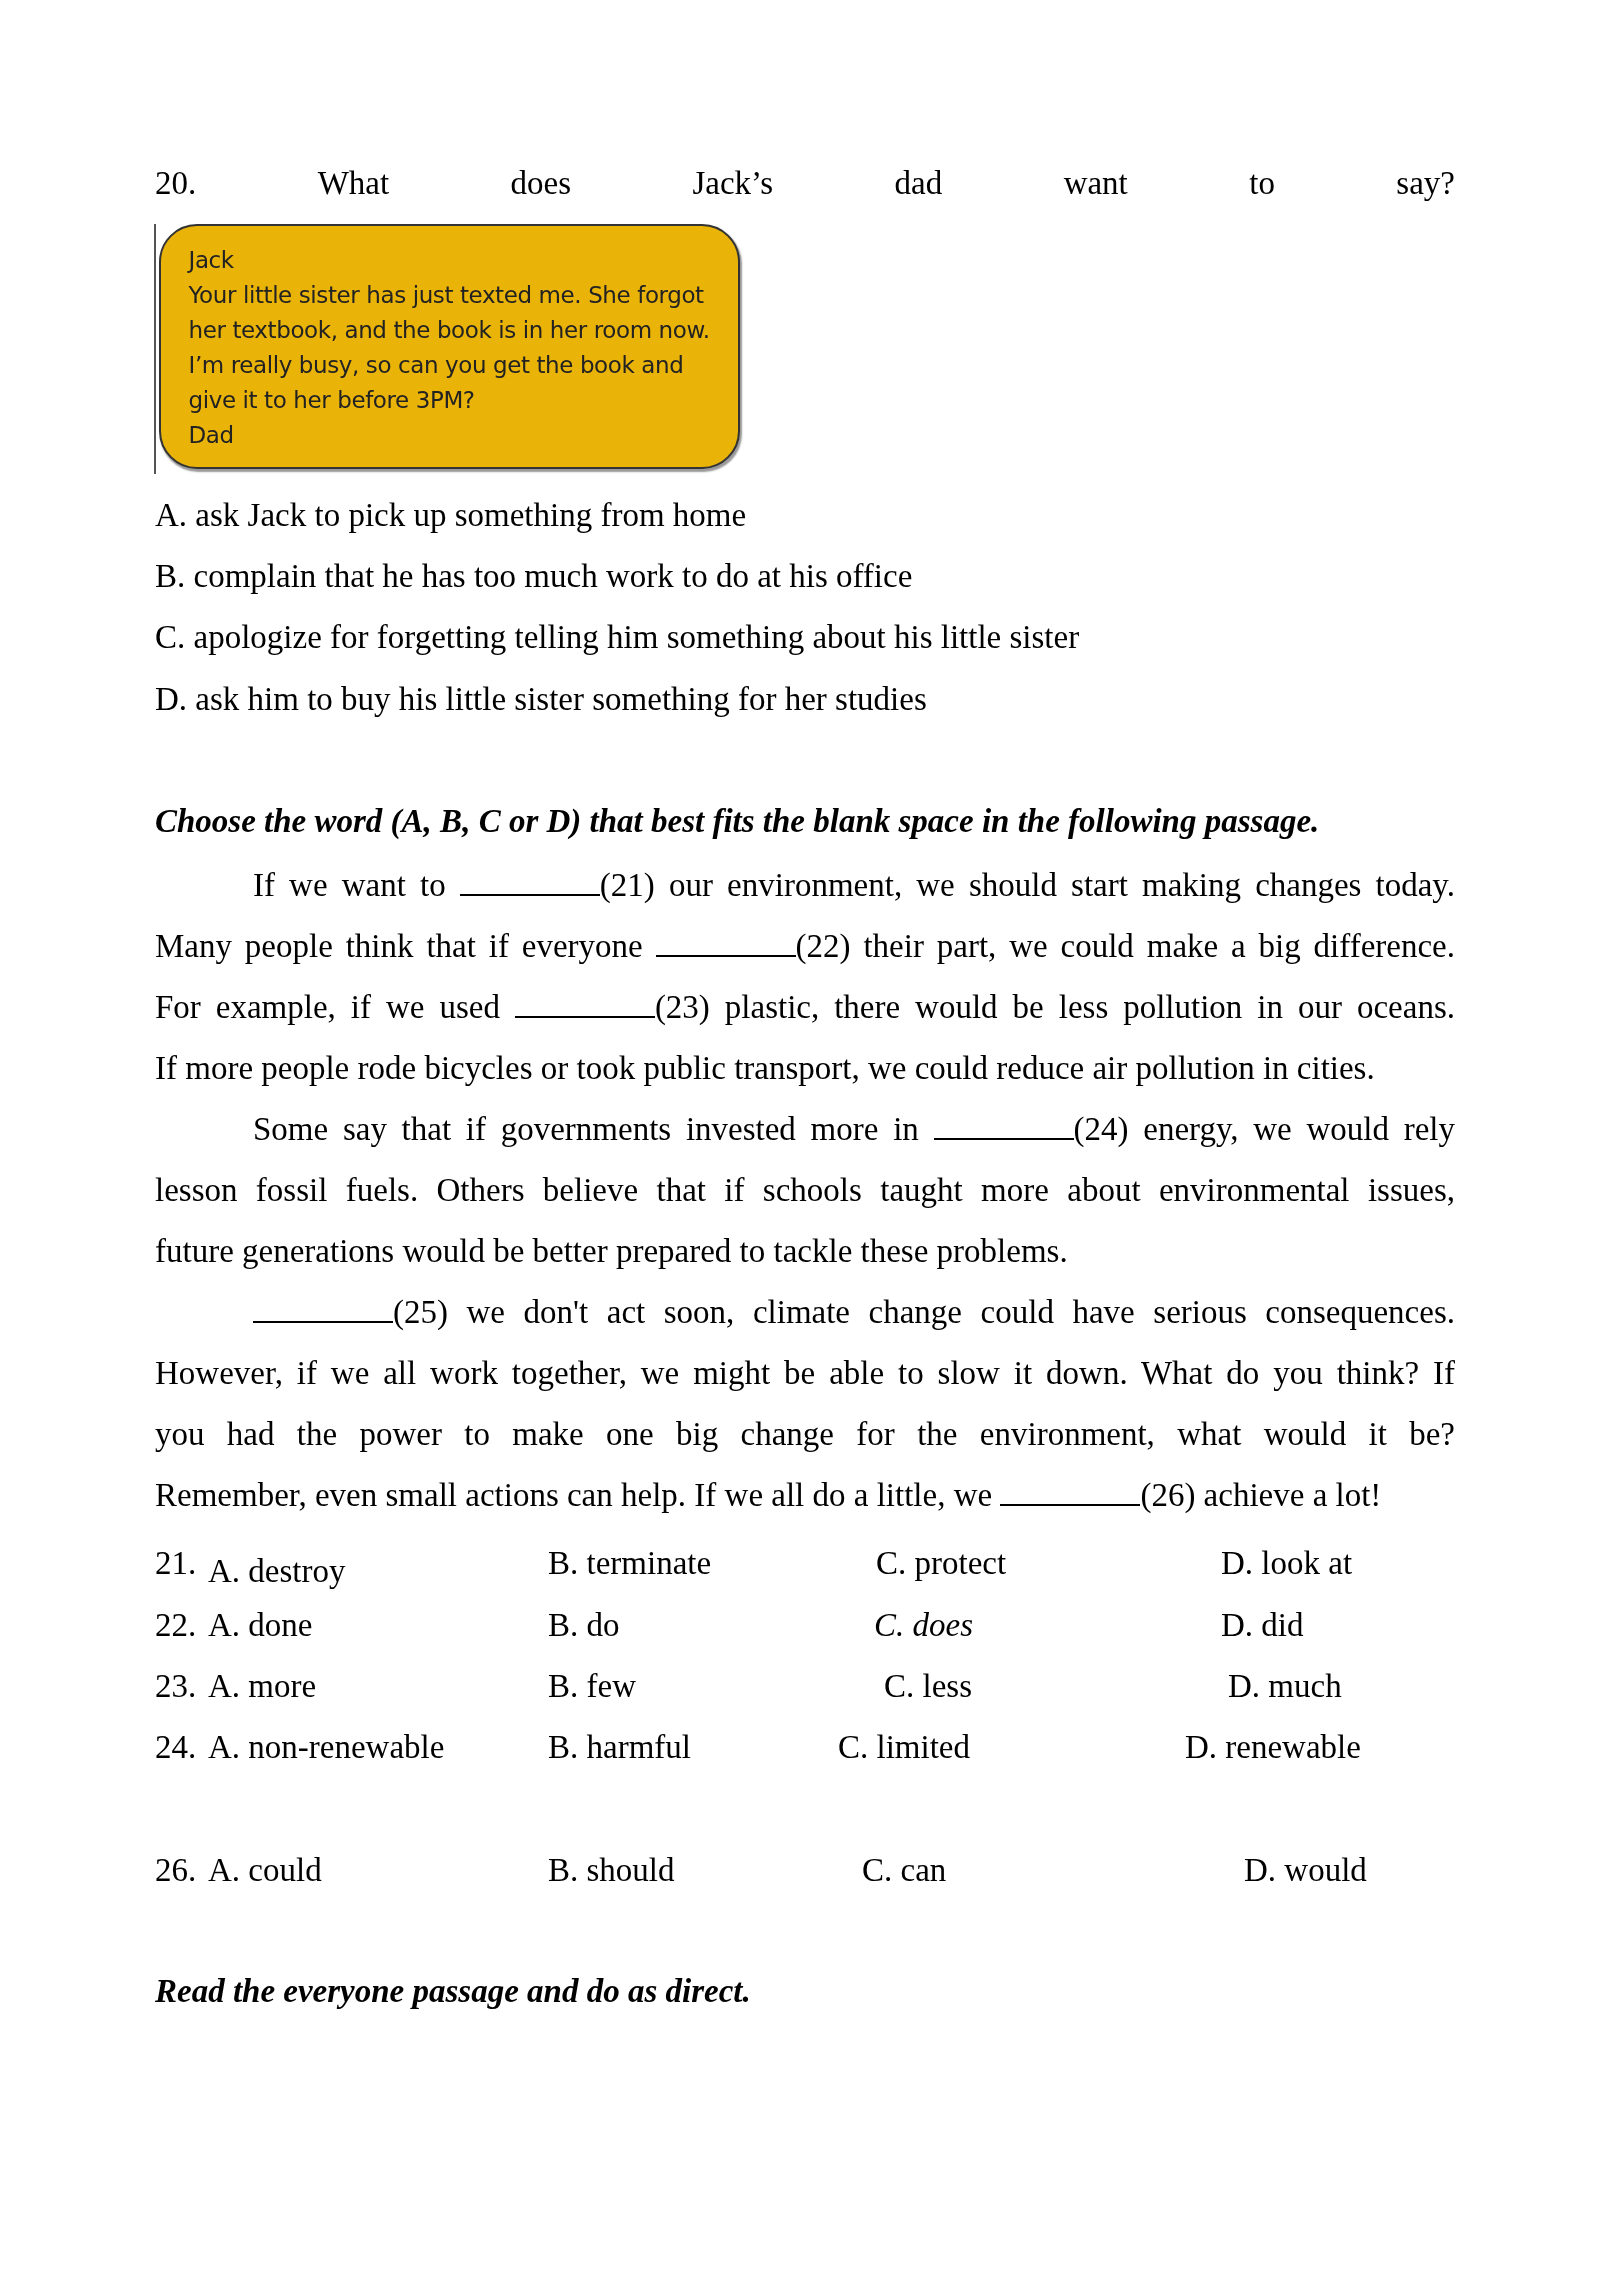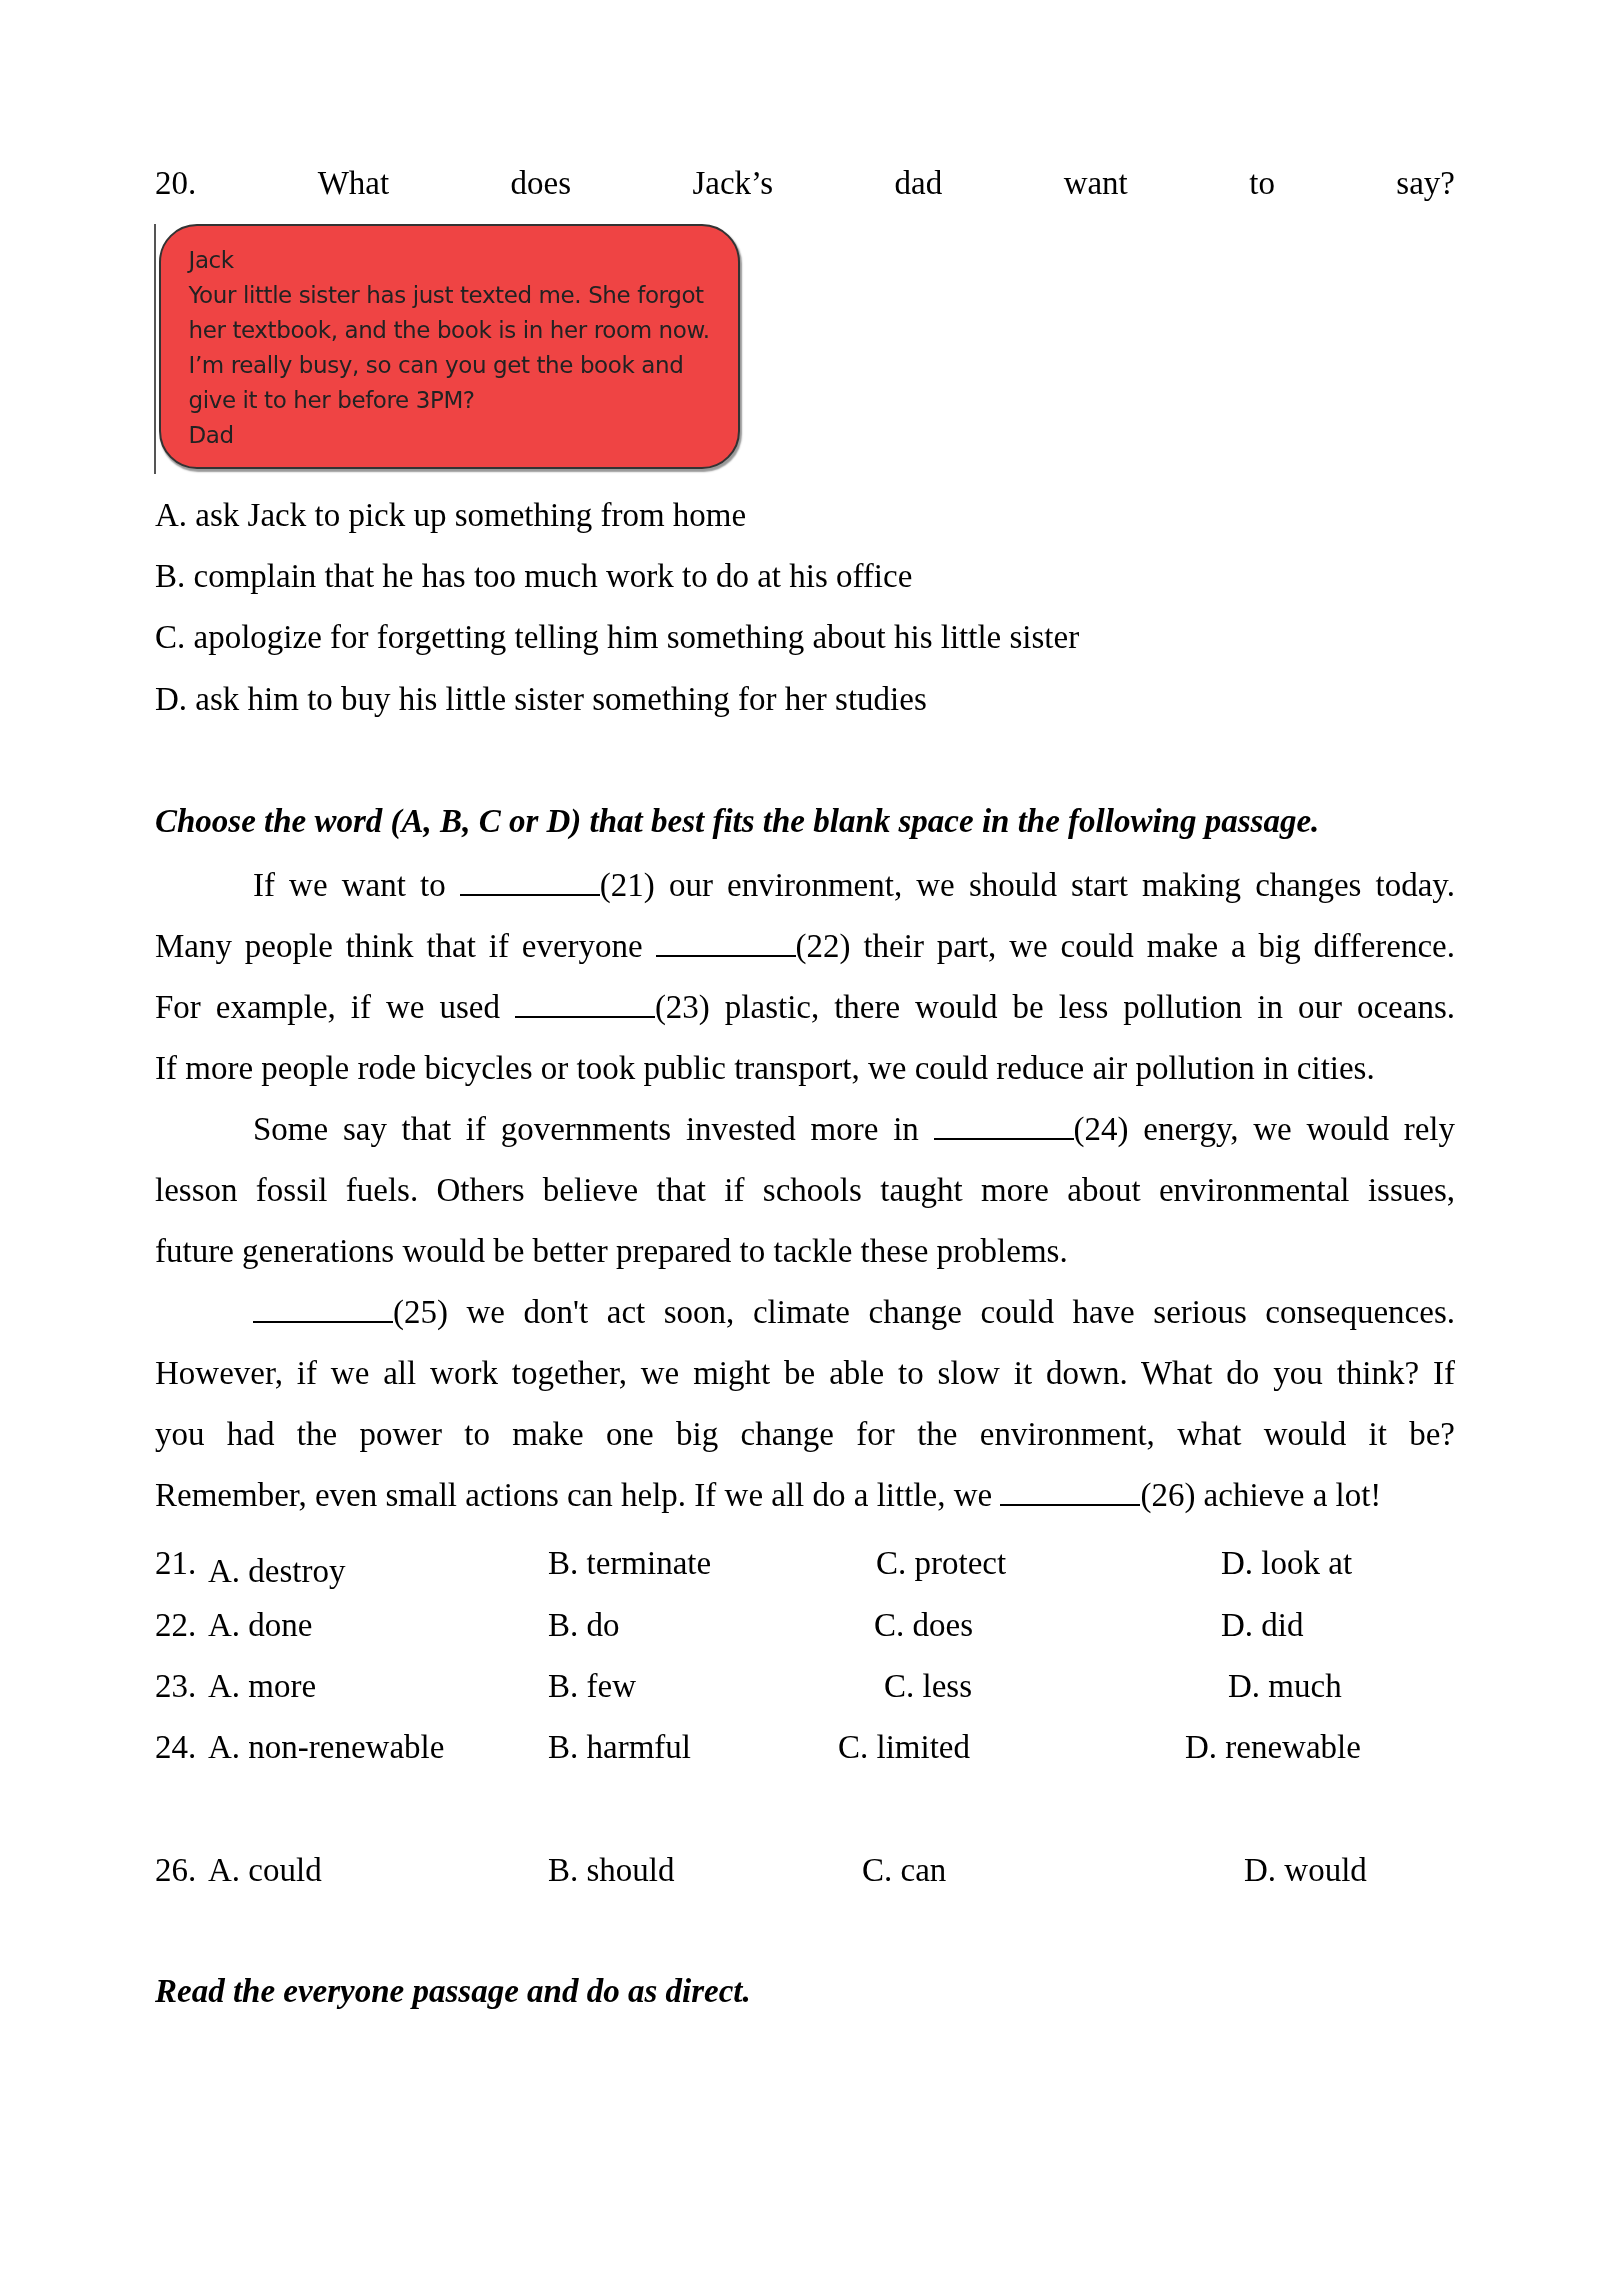--- a/index.html
+++ b/index.html
@@ -4,21 +4,21 @@
 <style>
   html, body { margin:0; padding:0; background:#ffffff; }
   body { width:1623px; height:2295px; position:relative; overflow:hidden;
          font-family:"Liberation Serif", serif; color:#000; }
   .page { position:absolute; left:0; top:8px; width:1623px; height:2295px; }
   .line { position:absolute; left:155px; font-size:33px; line-height:41px; white-space:nowrap; }
   .justify-line { display:flex; justify-content:space-between; width:1300px; }
   .q20 { top:155px; }
   .msgbox { position:absolute; left:159px; top:216px; width:581px; height:245px;
             border:2.4px solid #333; border-radius:38px; box-sizing:border-box;
-            box-shadow:1.6px 2.4px 1.6px #999; background:#ef4444; }
+            box-shadow:1.6px 2.4px 1.6px #999; background:#eab308; }
   .msgbar { position:absolute; left:154px; top:216px; width:2.4px; height:250px; background:#555; }
   .msgtext { position:absolute; left:27.5px; top:17.3px; font-family:"DejaVu Sans", sans-serif;
              font-size:23px; line-height:35px; color:#222; white-space:nowrap; letter-spacing:-0.4px; }
   .opt { font-size:33px; }
   .instr { font-weight:bold; font-style:italic; }
   .para { position:absolute; left:155px; width:1300px; font-size:33px; line-height:61px; }
   .p-line { display:block; white-space:nowrap; text-align:justify; text-align-last:justify; height:61px; }
   .p-line.last { text-align-last:left; }
   .indent { padding-left:98px; }
   .blank { display:inline-block; width:140px; border-bottom:2.4px solid #000; height:23.6px; vertical-align:baseline; }
@@ -80,21 +80,21 @@
     <span style="left:0;">21.</span>
     <span style="left:53px;margin-top:8px;">A. destroy</span>
     <span style="left:393px;">B. terminate</span>
     <span style="left:721px;">C. protect</span>
     <span style="left:1066px;">D. look at</span>
   </div>
   <div class="row" style="top:1597px;">
     <span style="left:0;">22.</span>
     <span style="left:53px;">A. done</span>
     <span style="left:393px;">B. do</span>
-    <span style="left:719px;">C. does</span>
+    <span style="left:719px;font-style:italic;">C. does</span>
     <span style="left:1066px;">D. did</span>
   </div>
   <div class="row" style="top:1658px;">
     <span style="left:0;">23.</span>
     <span style="left:53px;">A. more</span>
     <span style="left:393px;">B. few</span>
     <span style="left:729px;">C. less</span>
     <span style="left:1073px;font-family:Liberation Serif, serif;">D. much</span>
   </div>
   <div class="row" style="top:1719px;">

